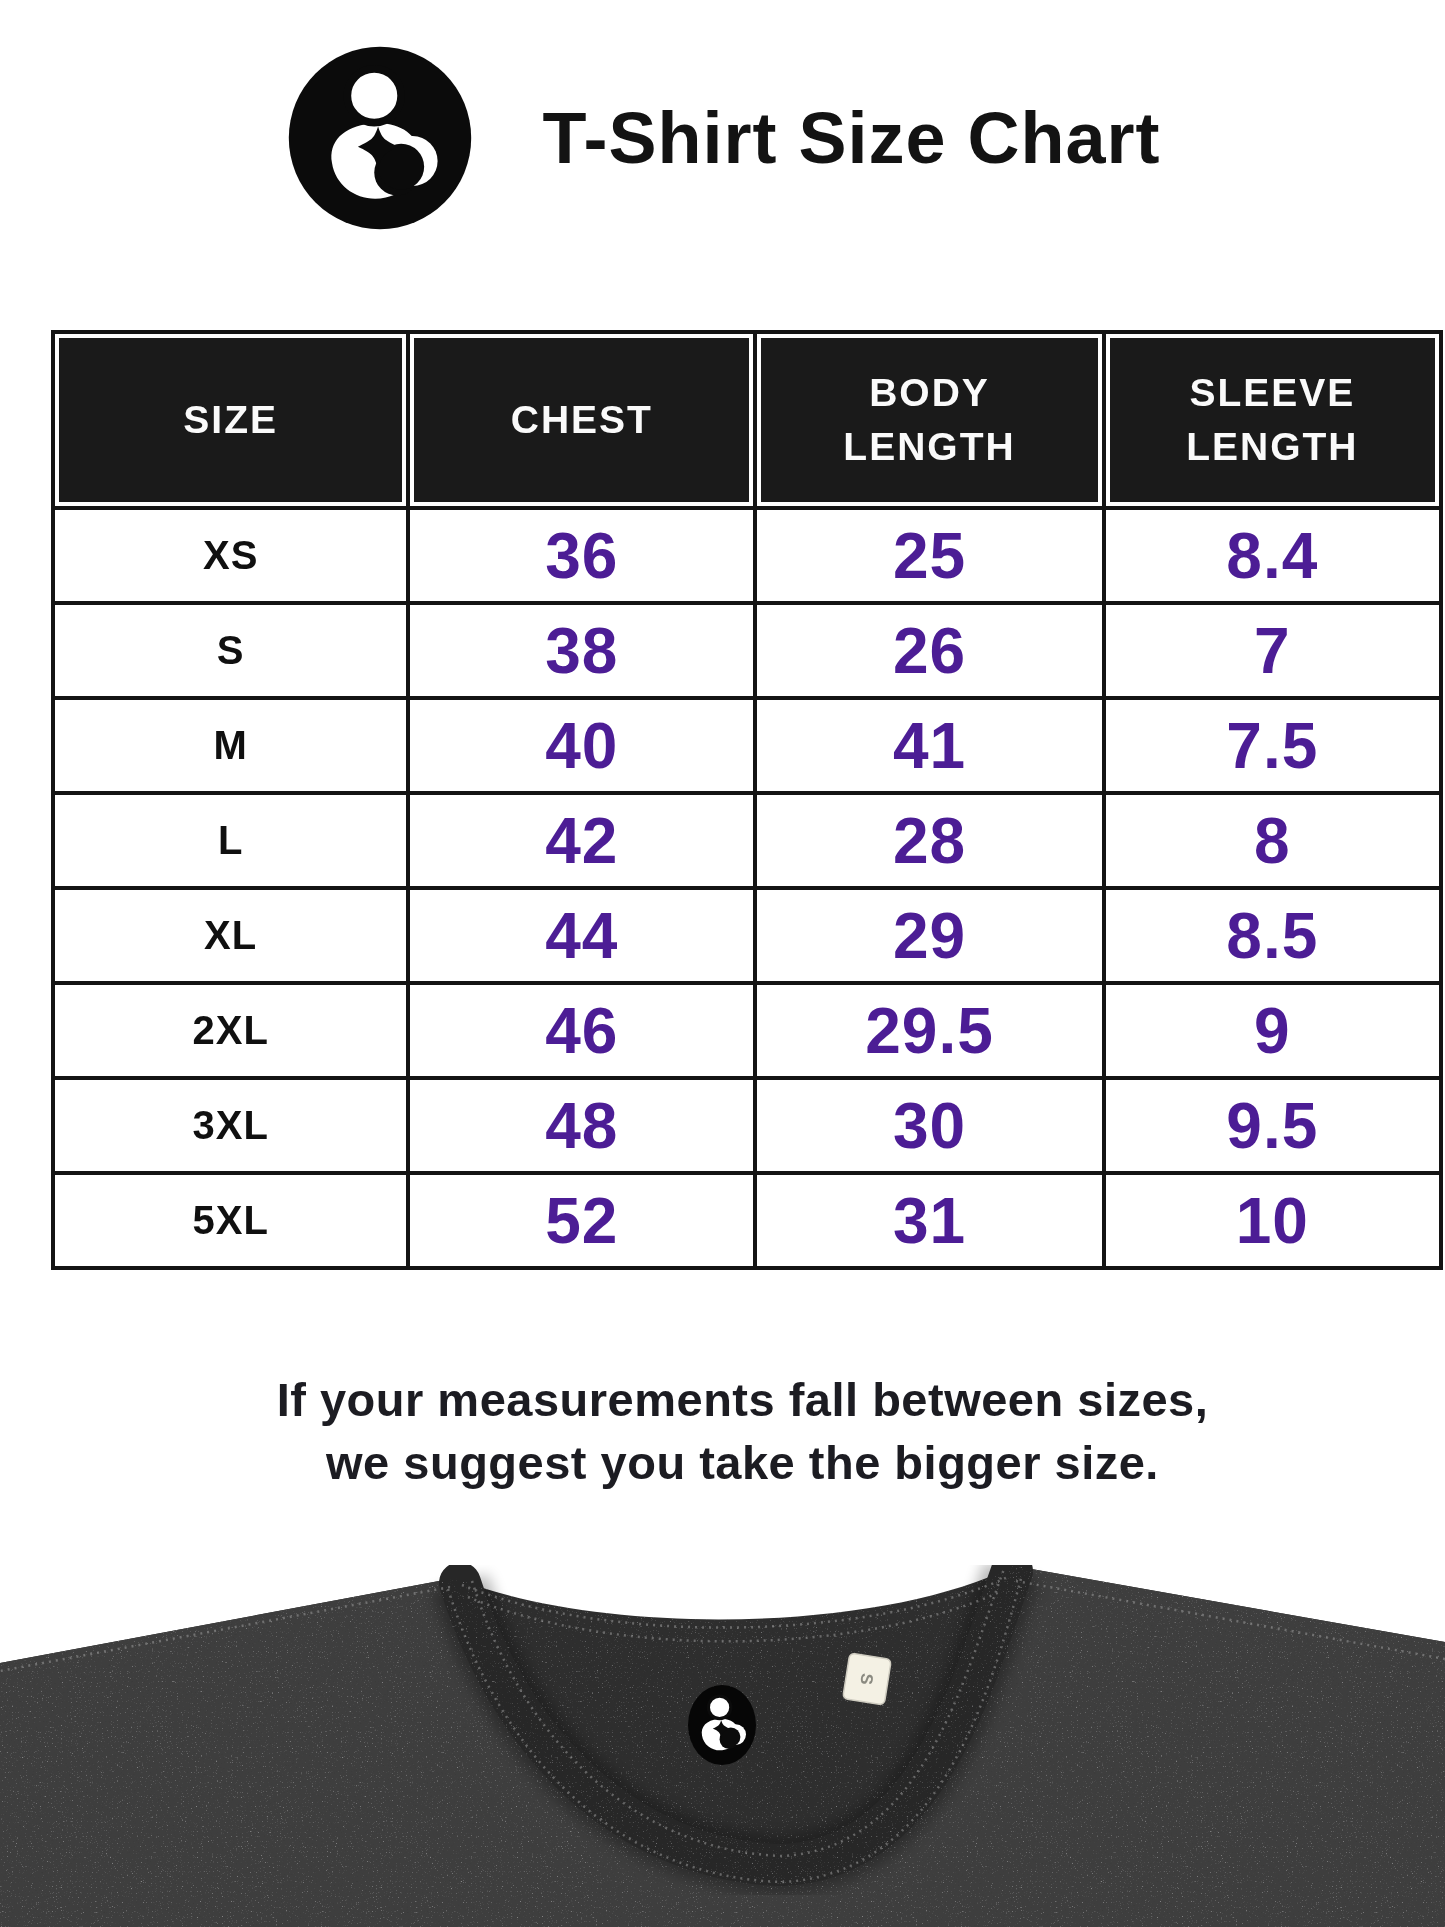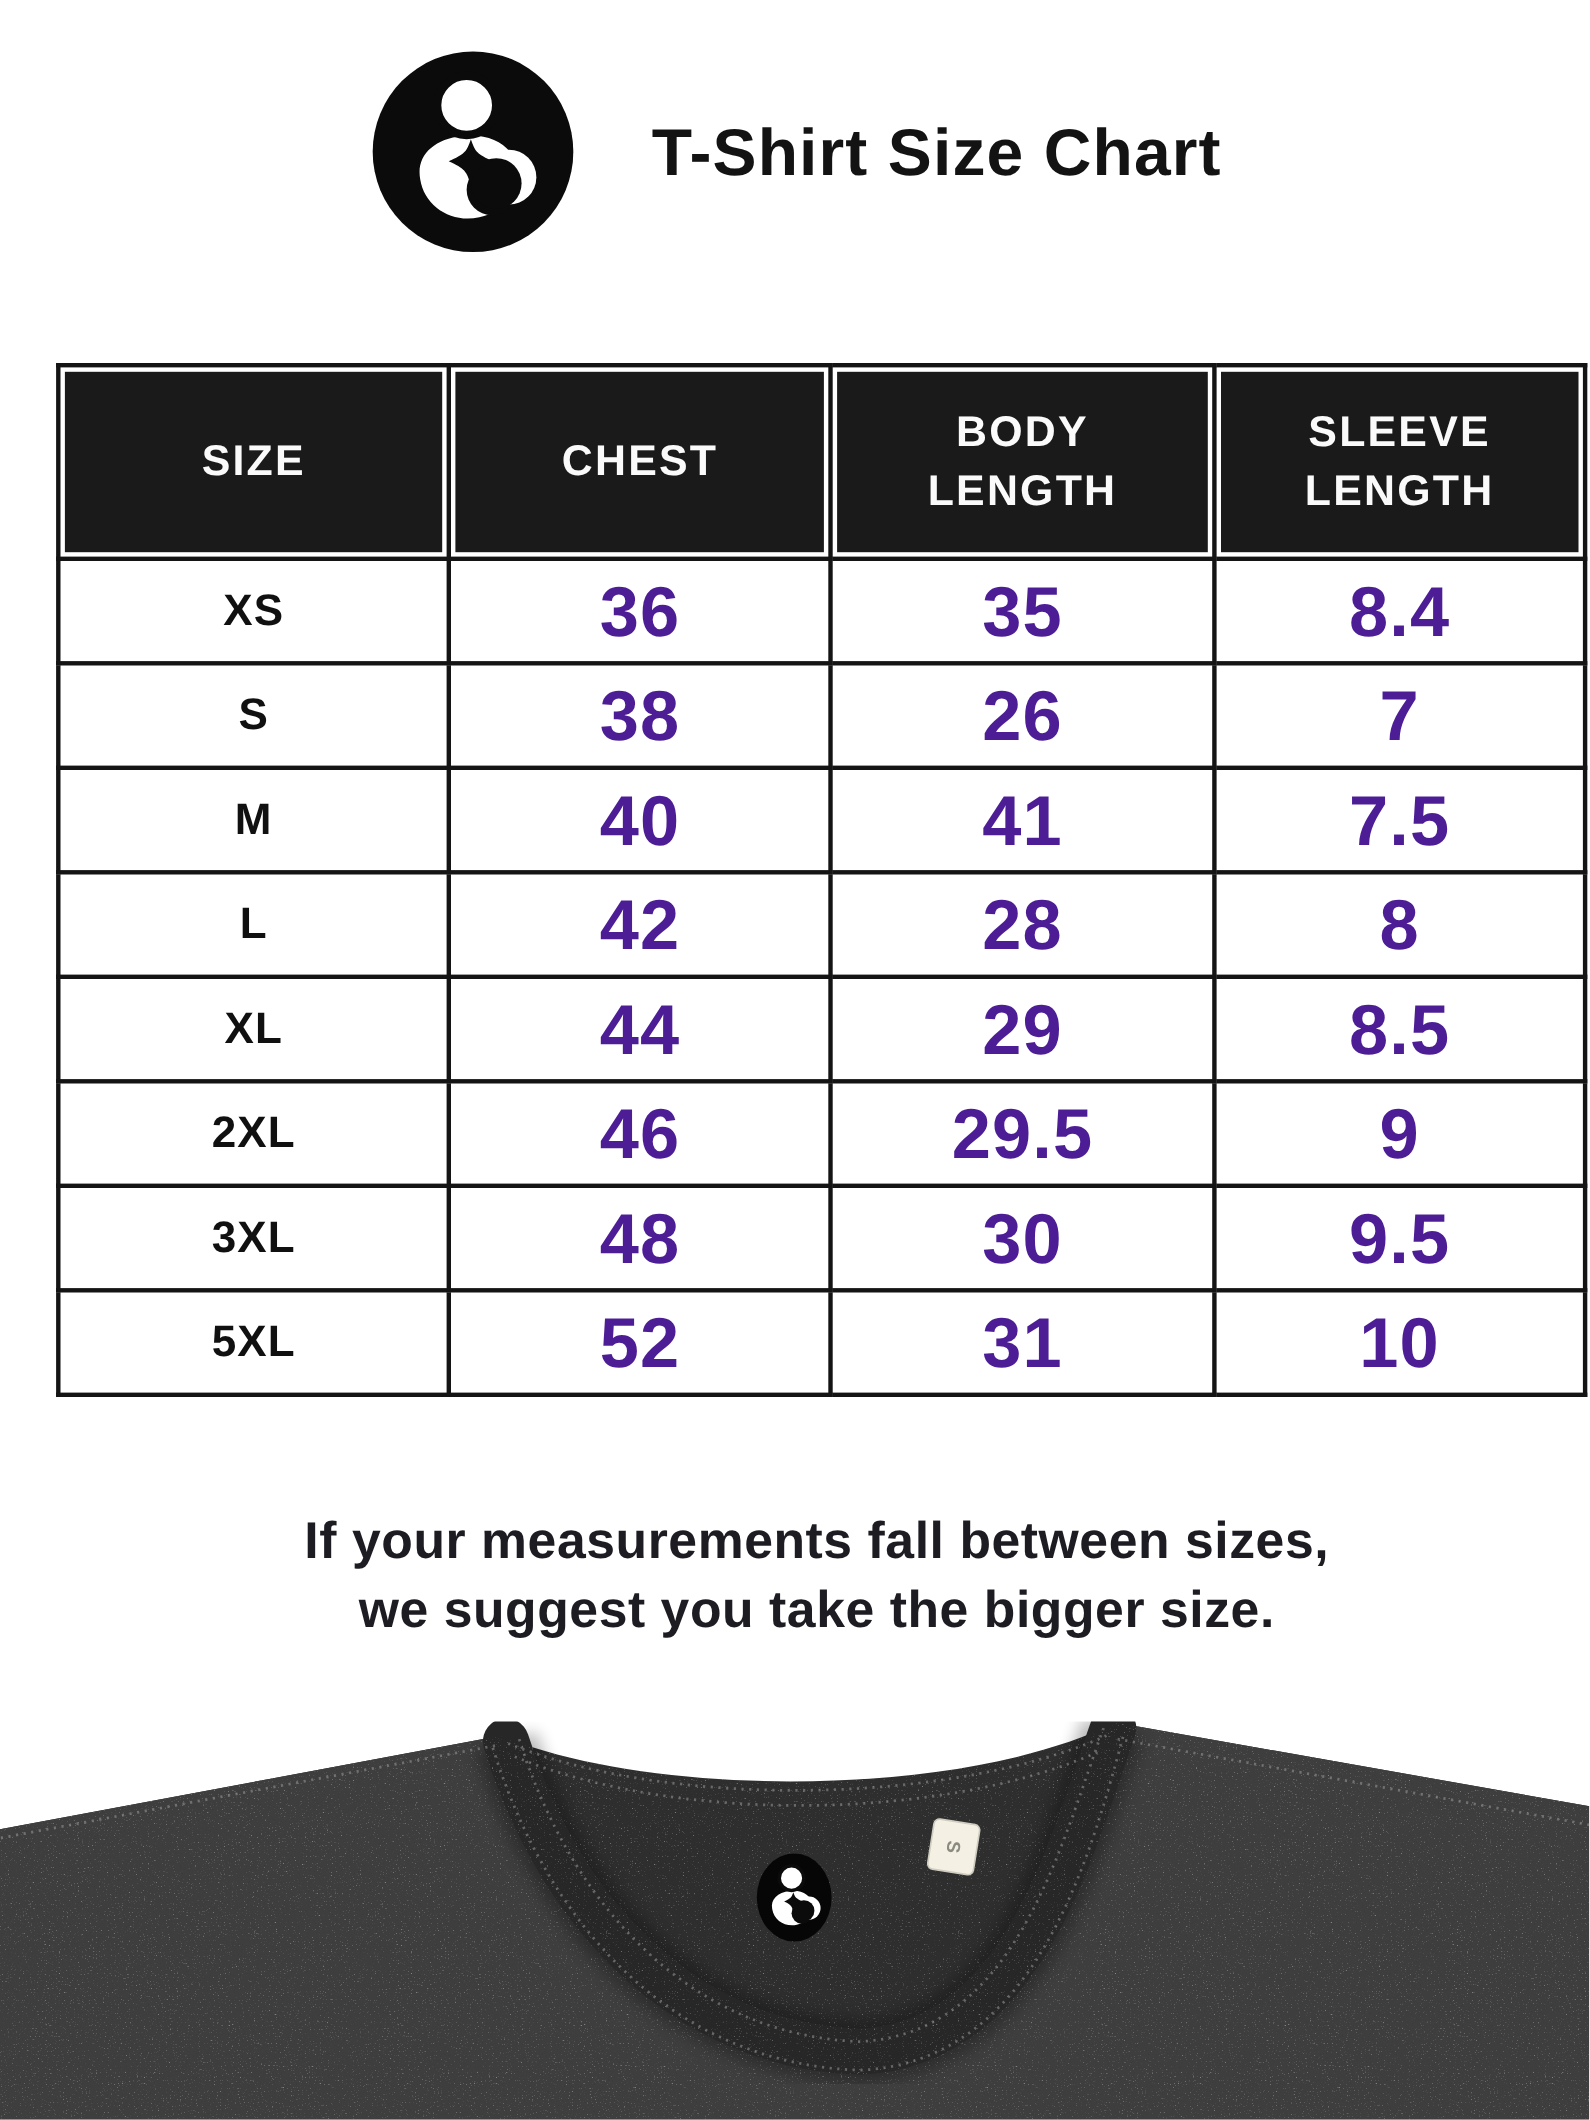--- a/index.html
+++ b/index.html
@@ -11,21 +11,21 @@
     font-family:"Liberation Sans","DejaVu Sans",sans-serif;
     color:#161616;
   }
   
   .header{
     position:absolute;top:42px;left:0;right:0;
     display:flex;align-items:center;justify-content:center;gap:66px;
   }
   .logo-wrap{width:192px;height:192px;flex:0 0 auto;}
   .page-title{
-    font-size:60px;font-weight:bold;letter-spacing:1px;color:#131313;
+    font-size:72px;font-weight:bold;letter-spacing:1px;color:#131313;
     white-space:nowrap;
   }
   
   .size-table-wrap{position:absolute;top:330px;left:27px;width:1392px;margin-left:24px;}
   table.size-table{
     width:100%;border-collapse:collapse;
     border:4px solid #141414;background:#ffffff;
     table-layout:fixed;
   }
   table.size-table th{
@@ -118,21 +118,21 @@
               <div class="hcell">
                 <span>SLEEVE LENGTH</span>
               </div>
             </th>
         </tr>
       </thead>
       <tbody>
         <tr>
           <td class="size-col">XS</td>
           <td>36</td>
-          <td>35</td>
+          <td>25</td>
           <td>8.4</td>
         </tr>
         <tr>
           <td class="size-col">S</td>
           <td>38</td>
           <td>26</td>
           <td>7</td>
         </tr>
         <tr>
           <td class="size-col">M</td>

